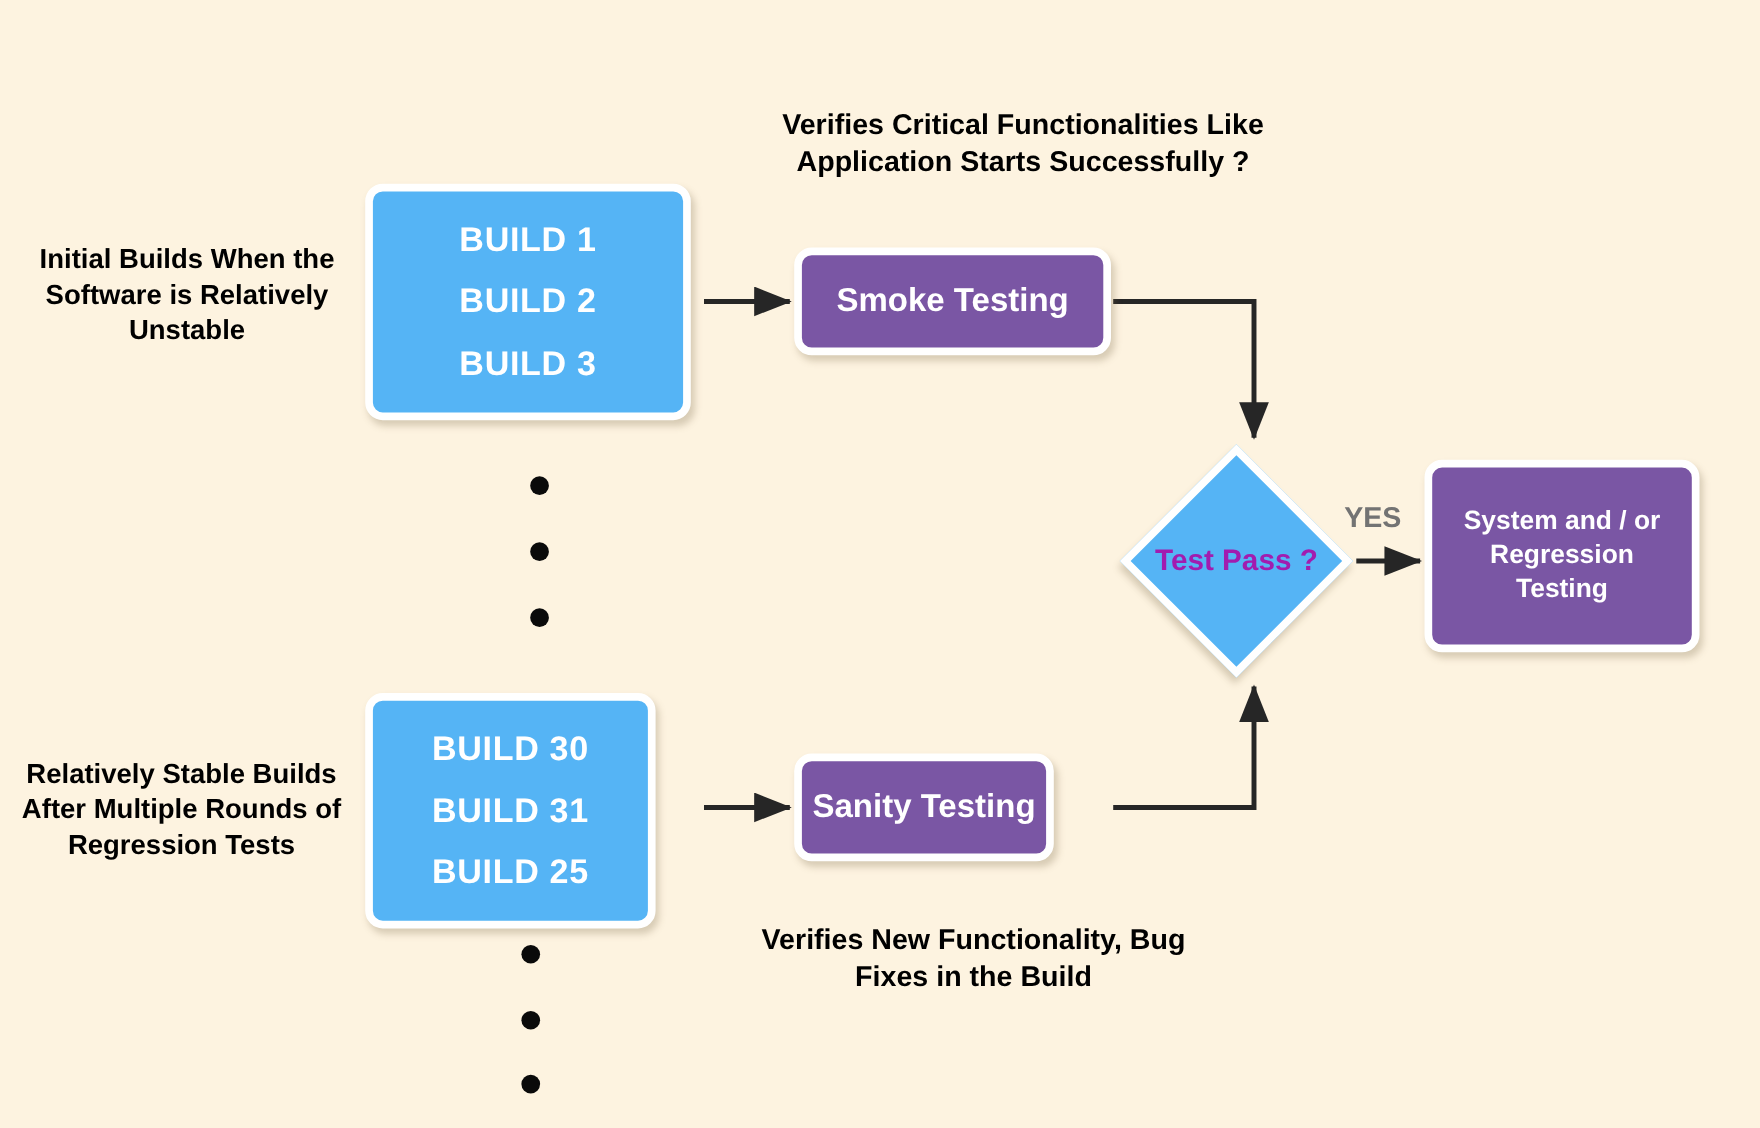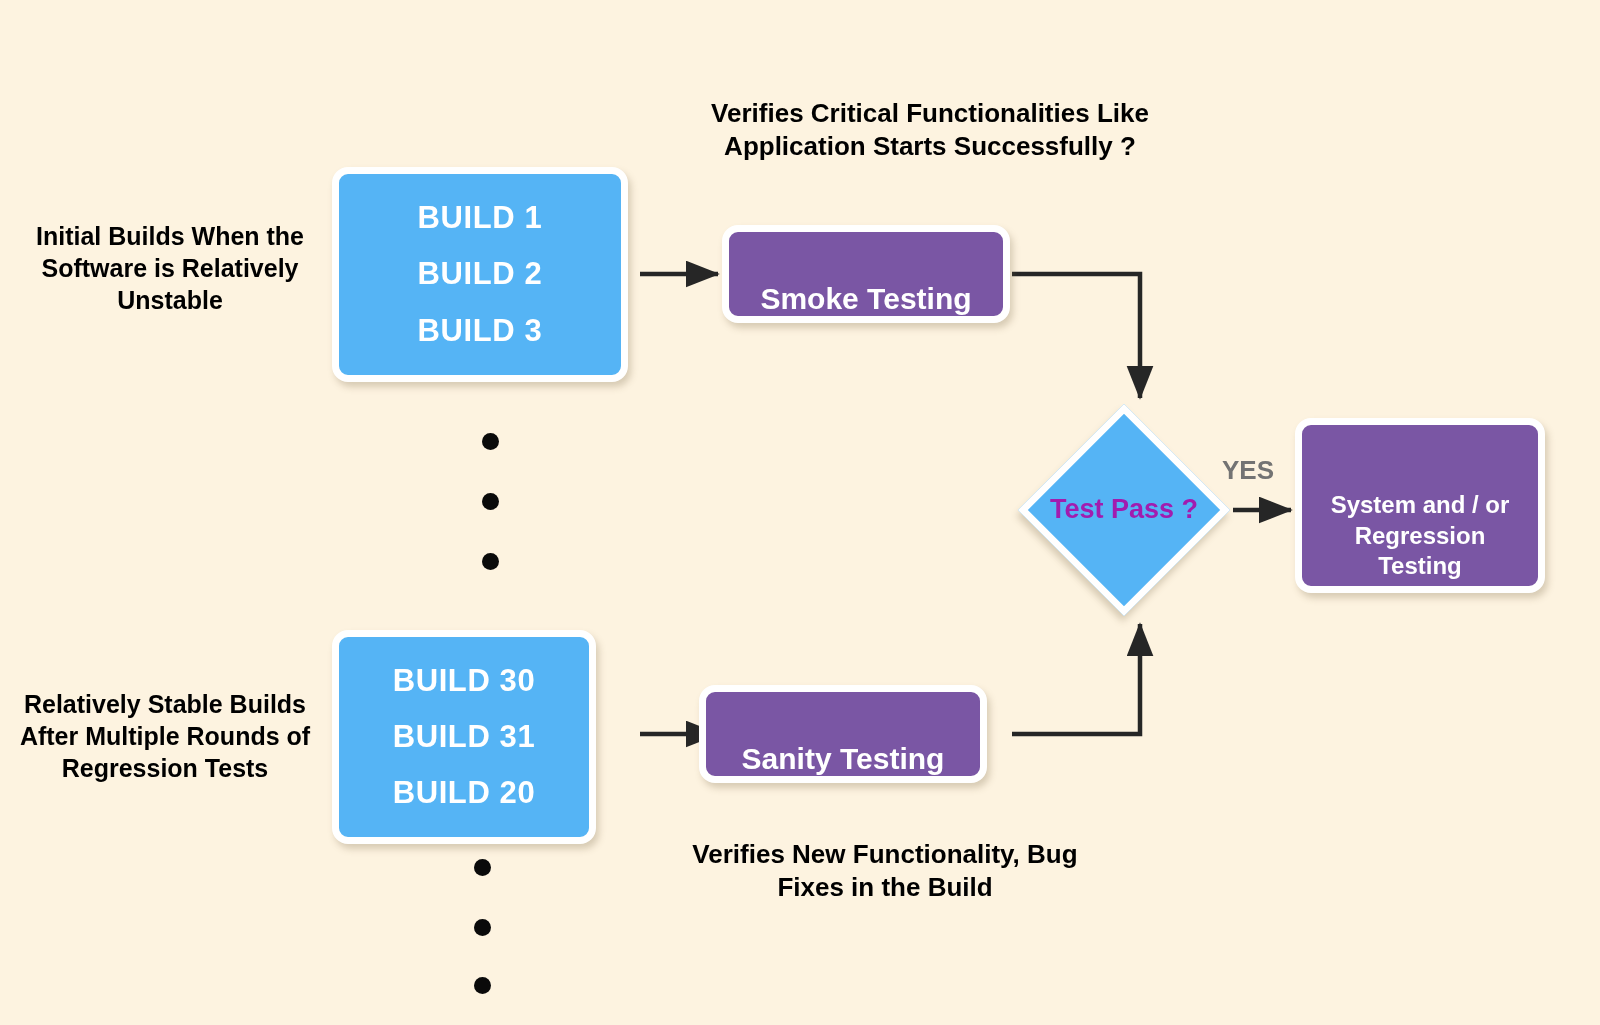--- a/index.html
+++ b/index.html
@@ -32,21 +32,20 @@
   }
 
   .node-blue {
     background: #55B4F5;
     border-radius: 16px;
   }
 
   .node-purple {
     background: #7A56A4;
     border-radius: 16px;
-    align-items: flex-end;
   }
 
   
   .build-stack {
     flex-direction: column;
     justify-content: space-around;
     padding: 16px 0;
   }
   .build-line {
     font-size: 31px;
@@ -71,23 +70,23 @@
 
   
   #smoke-testing-node {
     left: 722px;
     top: 225px;
     width: 288px;
     height: 98px;
     font-size: 30px;
   }
   #sanity-testing-node {
-    left: 699px;
+    left: 722px;
     top: 685px;
-    width: 288px;
+    width: 236px;
     height: 98px;
     font-size: 30px;
   }
   #system-regression-node {
     left: 1295px;
     top: 418px;
     width: 250px;
     height: 175px;
     font-size: 24px;
     line-height: 1.28;
@@ -237,21 +236,21 @@
 
   <div class="node node-blue build-stack" id="build-box-early">
     <div class="build-line">BUILD 1</div>
     <div class="build-line">BUILD 2</div>
     <div class="build-line">BUILD 3</div>
   </div>
 
   <div class="node node-blue build-stack" id="build-box-late">
     <div class="build-line">BUILD 30</div>
     <div class="build-line">BUILD 31</div>
-    <div class="build-line">BUILD 20</div>
+    <div class="build-line">BUILD 25</div>
   </div>
 
   <div class="dot" style="left:482px; top:433px;"></div>
   <div class="dot" style="left:482px; top:493px;"></div>
   <div class="dot" style="left:482px; top:553px;"></div>
 
   <div class="dot" style="left:474px; top:859px;"></div>
   <div class="dot" style="left:474px; top:919px;"></div>
   <div class="dot" style="left:474px; top:977px;"></div>
 

